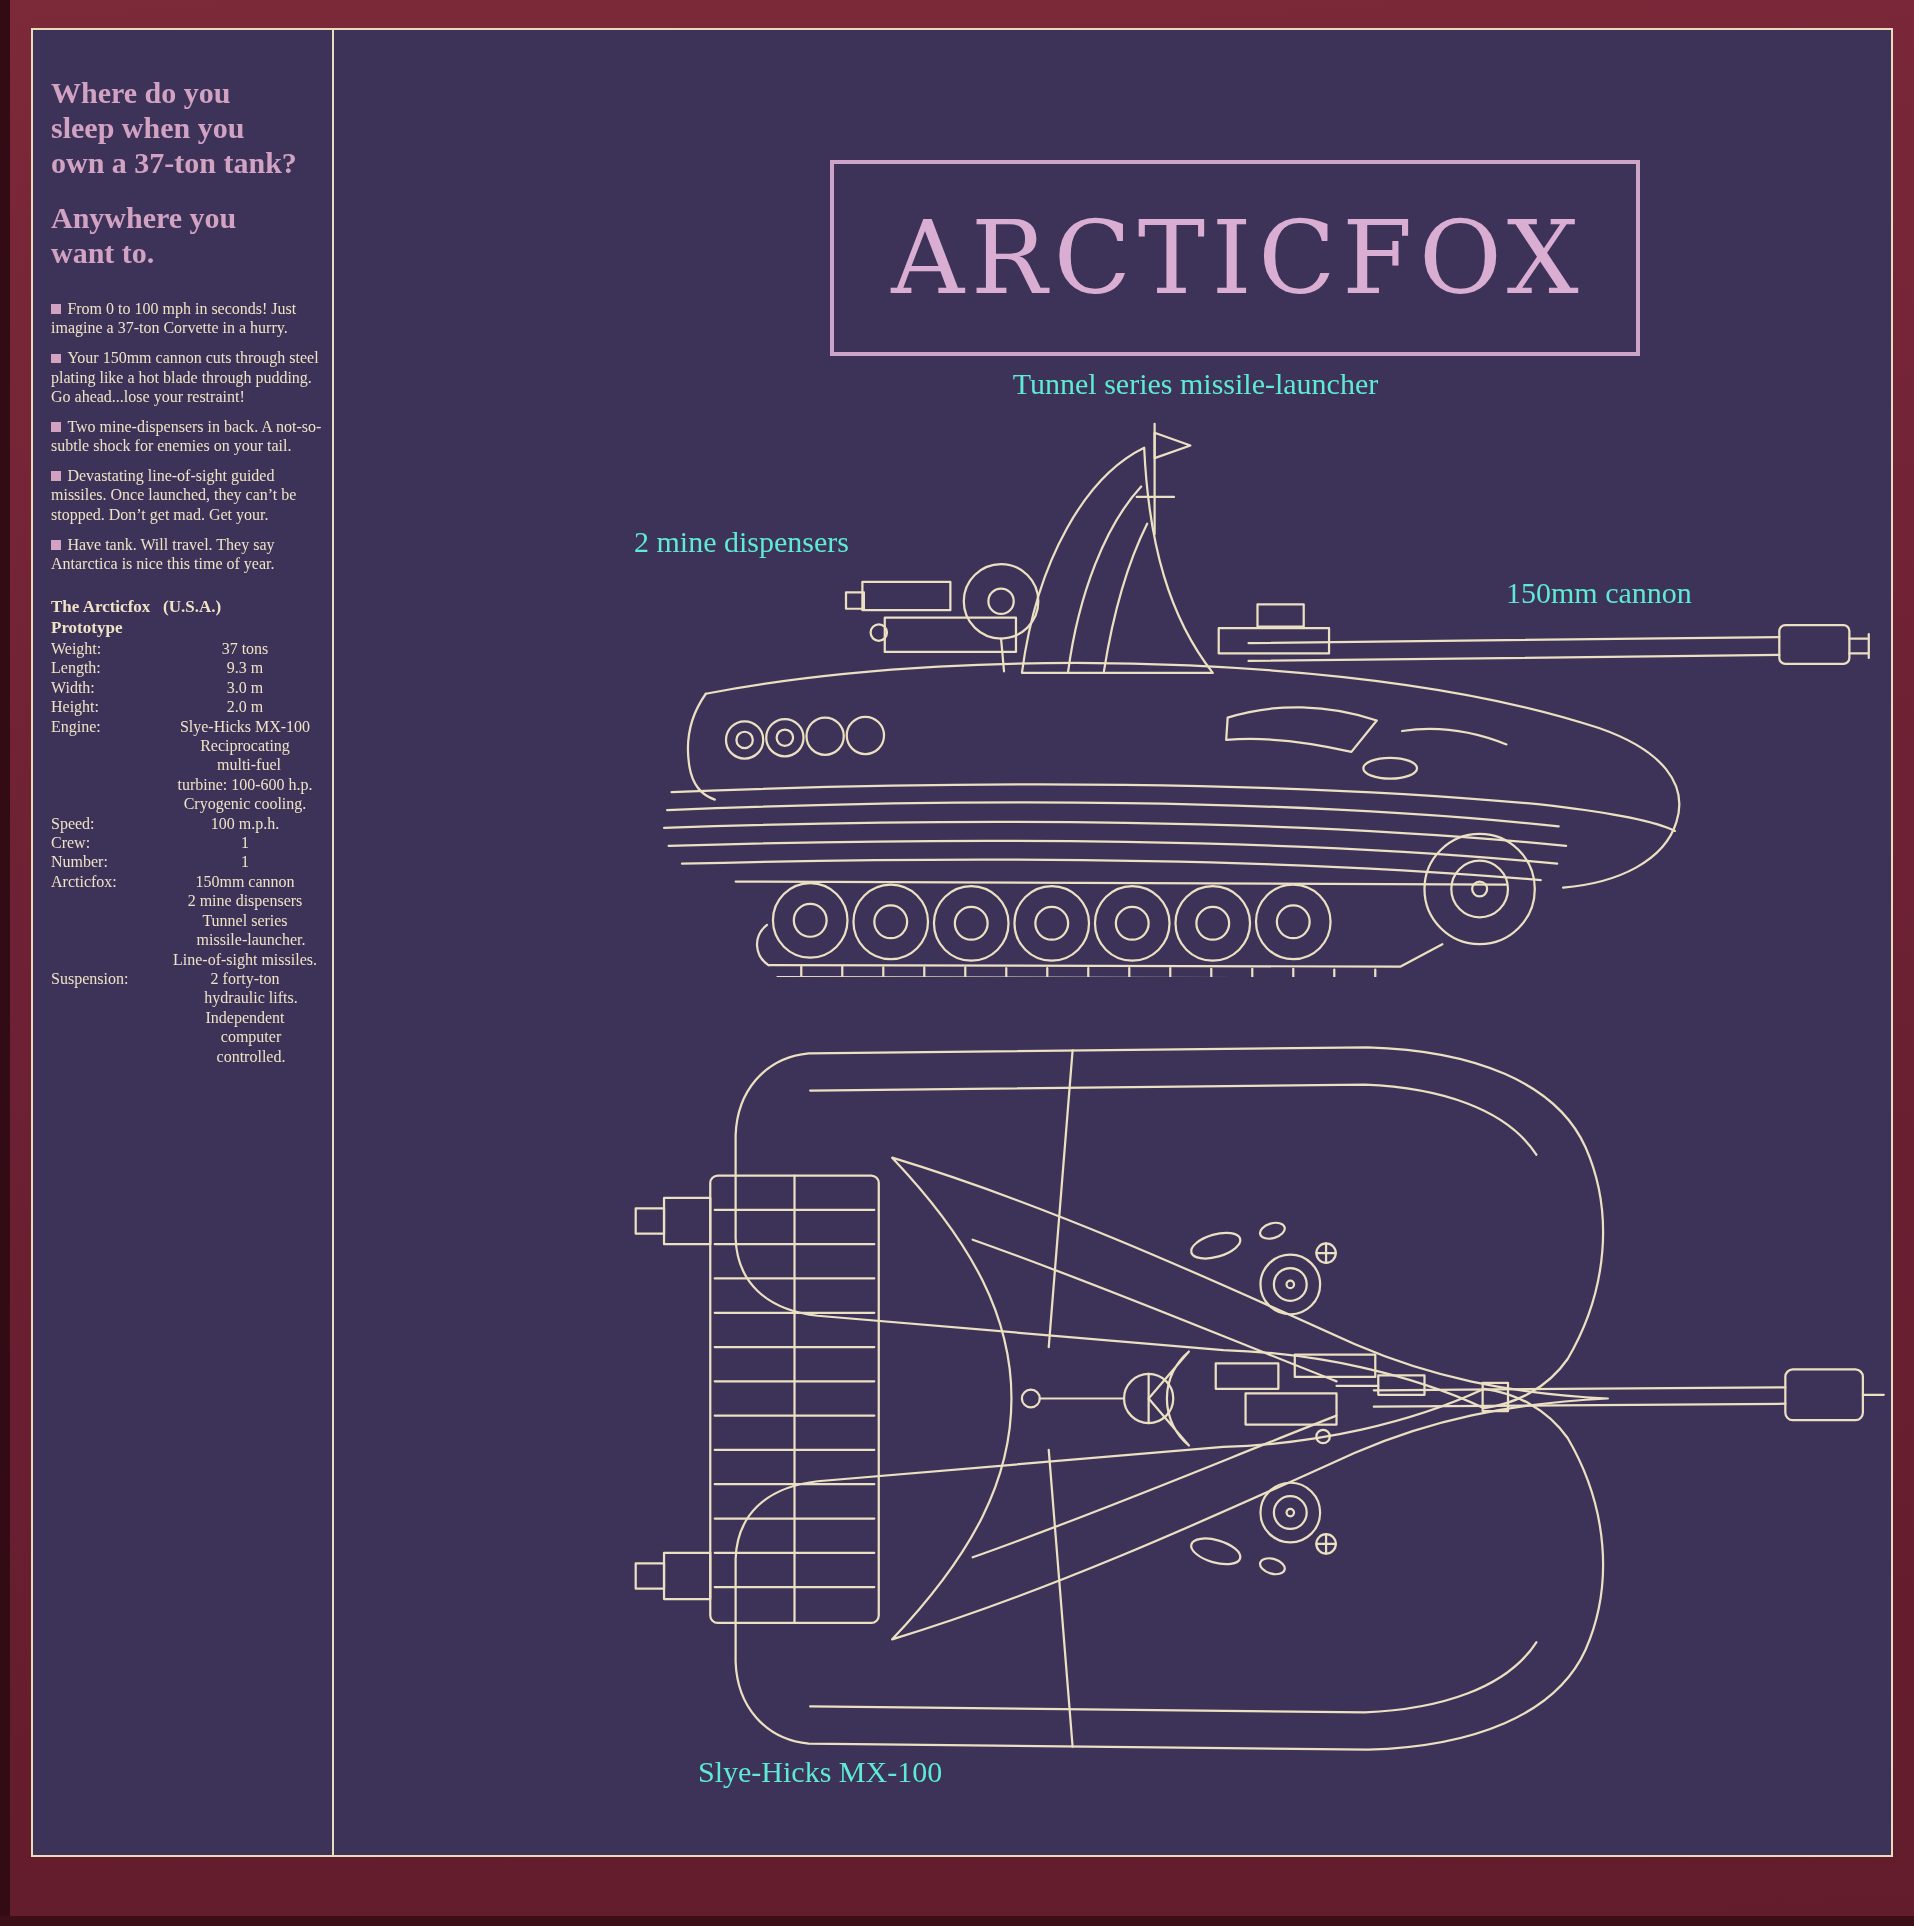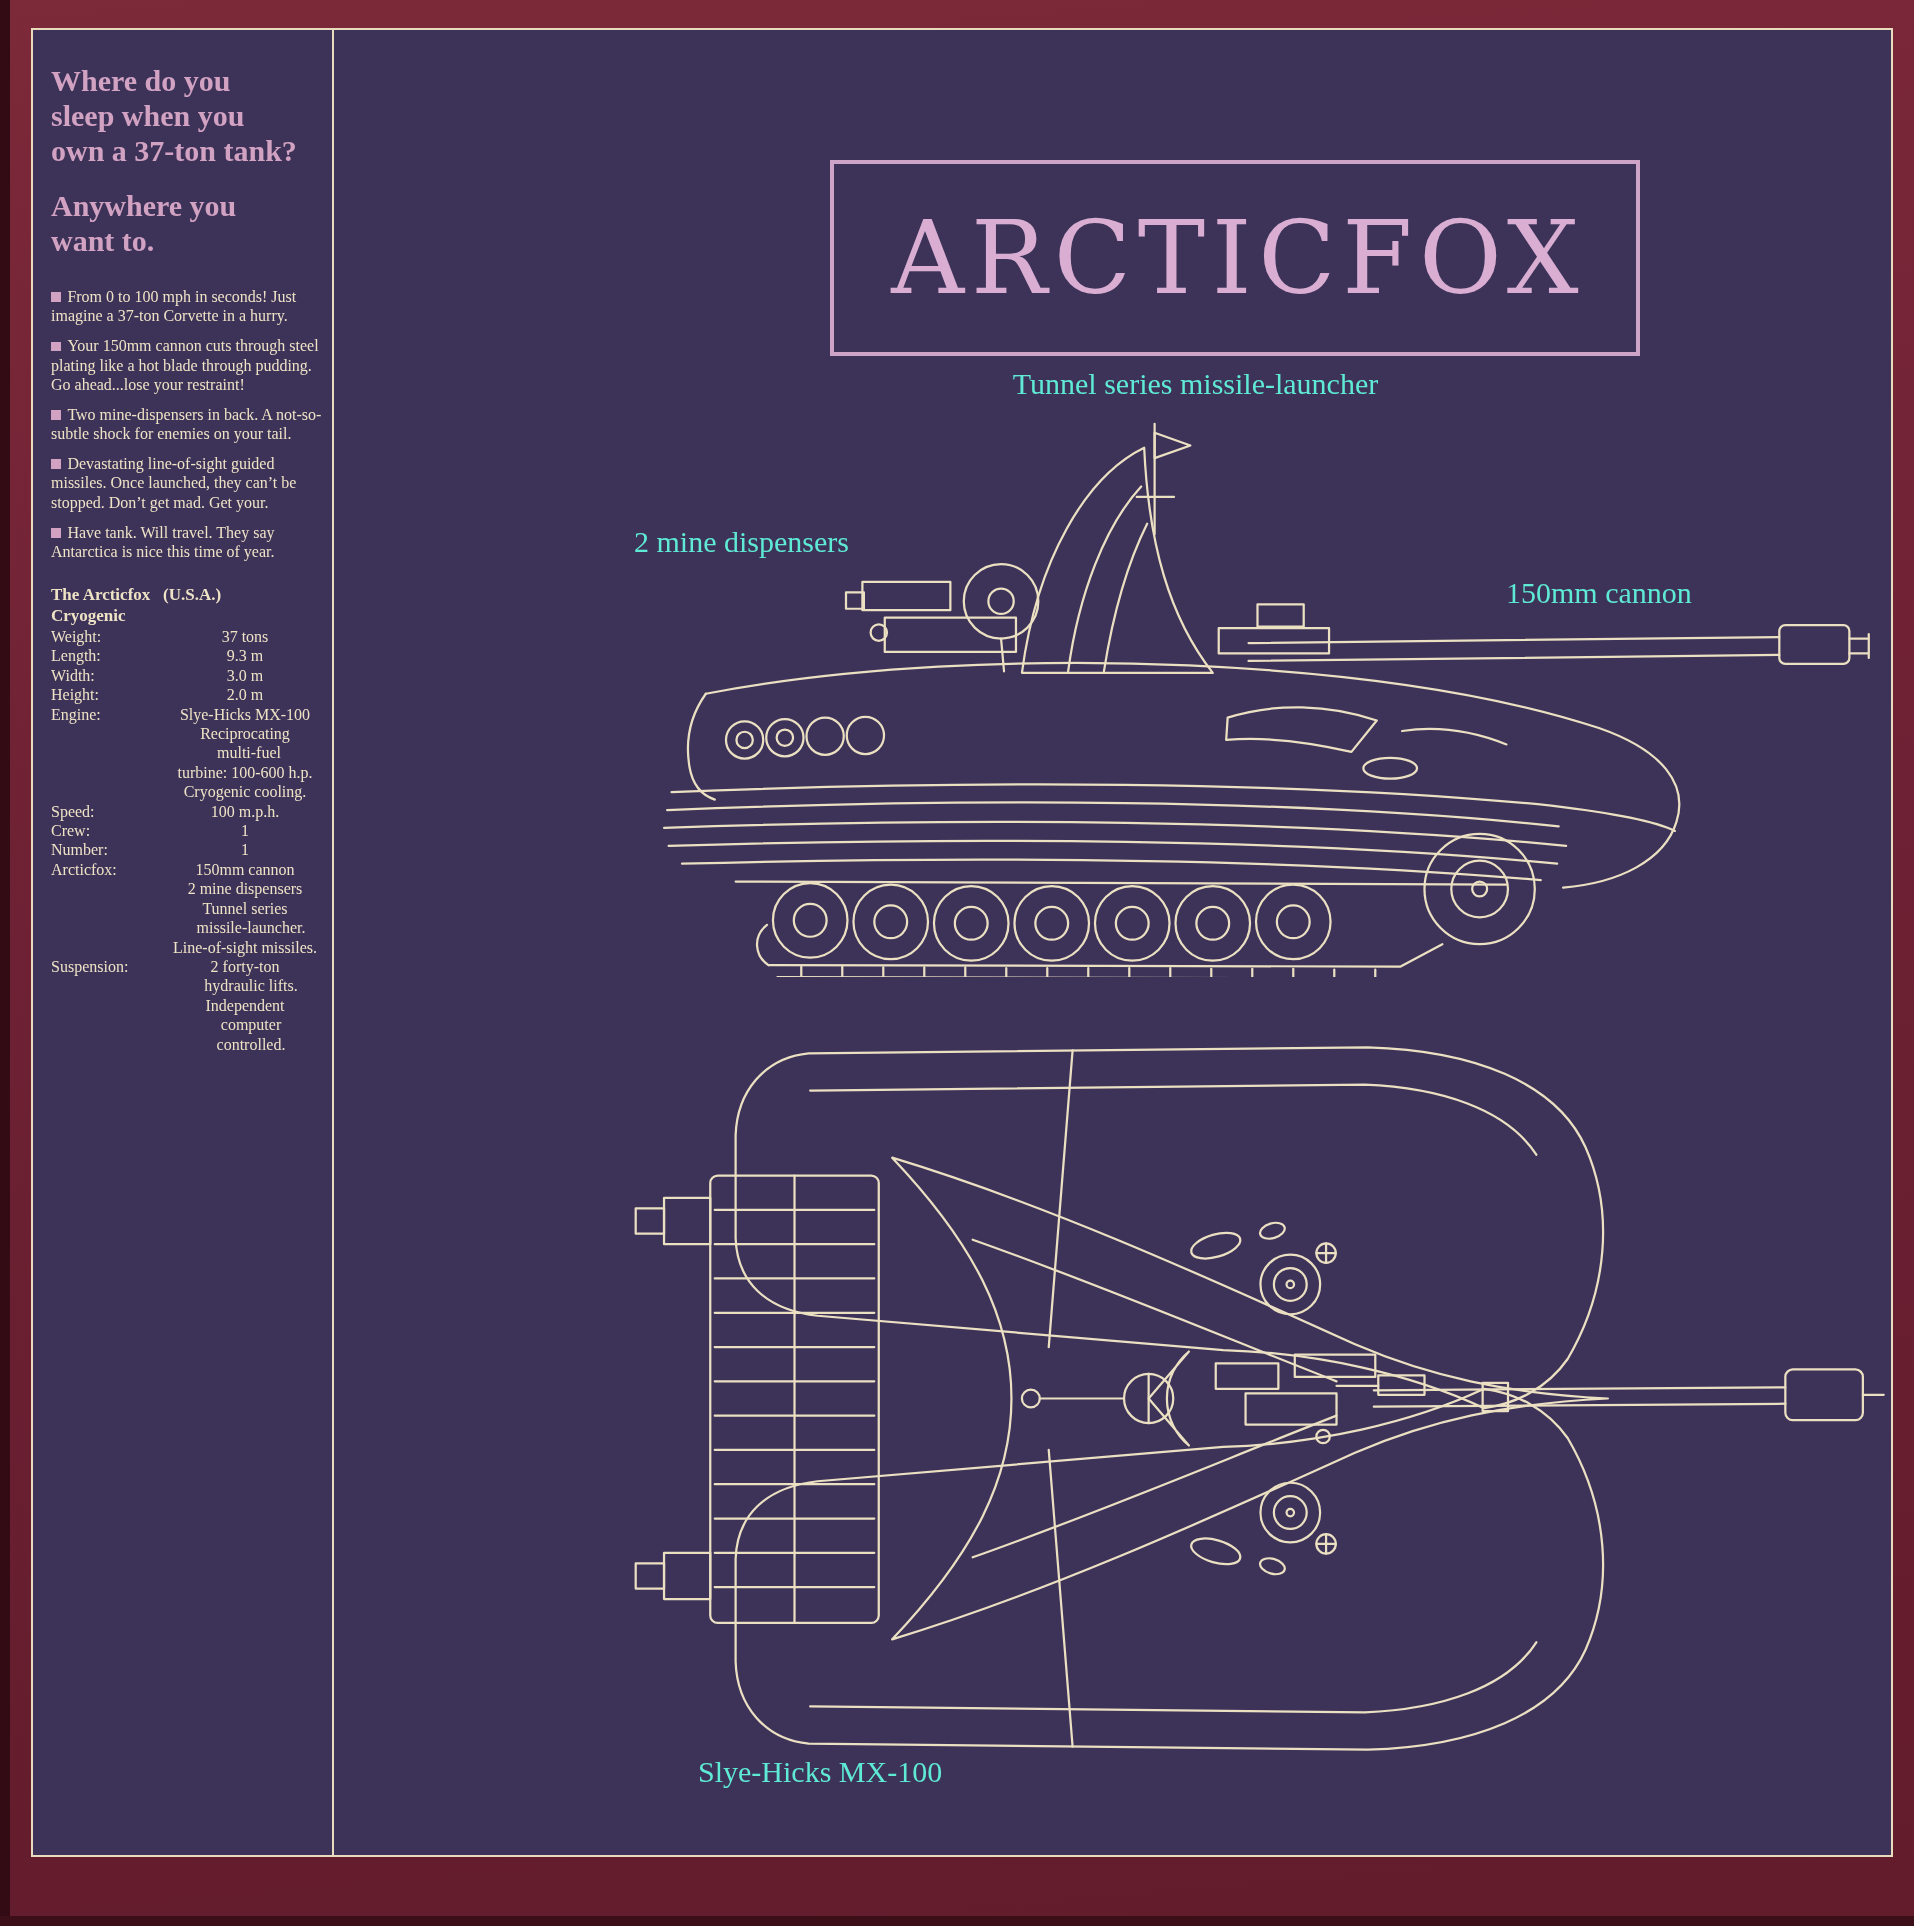--- a/index.html
+++ b/index.html
@@ -17,21 +17,21 @@
 
   .panel {
     position: absolute; left: 31px; top: 28px;
     width: 1862px; height: 1829px;
     background: #3d3359;
     border: 2.2px solid #e9dcbd;
   }
   .divider { position: absolute; left: 299px; top: 0; width: 1.5px; height: 100%; background: #e9dcbd; }
 
   
-  .left-col { position: absolute; left: 0; top: 4px; width: 299px; padding: 30px 6px 0 18px; color: #efe3c6; }
+  .left-col { position: absolute; left: 0; top: 16px; width: 299px; padding: 30px 6px 0 18px; color: #efe3c6; }
   .headline { font-weight: bold; color: #d2a2c3; font-size: 30px; line-height: 1.16; white-space: pre-line; }
   .headline.h1 { margin-bottom: 21px; }
   .headline.h2 { margin-bottom: 28px; }
   .bullet { font-size: 16px; line-height: 19.4px; margin-bottom: 10.4px; }
   .sq { display: inline-block; width: 9.7px; height: 9.7px; background: #d2a2c3; margin-right: 6.7px; }
   .spec-heading { font-weight: bold; font-size: 17px; line-height: 21.6px; margin-top: 22.4px; white-space: pre-wrap; }
   .specs { margin-top: 0; font-size: 16px; line-height: 19.4px; }
   .spec-row { display: grid; grid-template-columns: 113px 1fr; }
   .sv { white-space: pre-wrap; text-align: center; }
 
@@ -85,21 +85,21 @@
         </div>
         <div class="bullet">
           <span class="sq"></span><span>Devastating line-of-sight guided missiles. Once launched, they can’t be stopped. Don’t get mad. Get your.</span>
         </div>
         <div class="bullet">
           <span class="sq"></span><span>Have tank. Will travel. They say Antarctica is nice this time of year.</span>
         </div>
       </div>
 
       <div class="spec-heading">The Arcticfox   (U.S.A.)
-Cryogenic</div>
+Prototype</div>
 
       <div class="specs">
         <div class="spec-row">
           <div>Weight:</div>
           <div>
               <div class="sv">37 tons</div>
             </div>
         </div>
         <div class="spec-row">
           <div>Length:</div>

